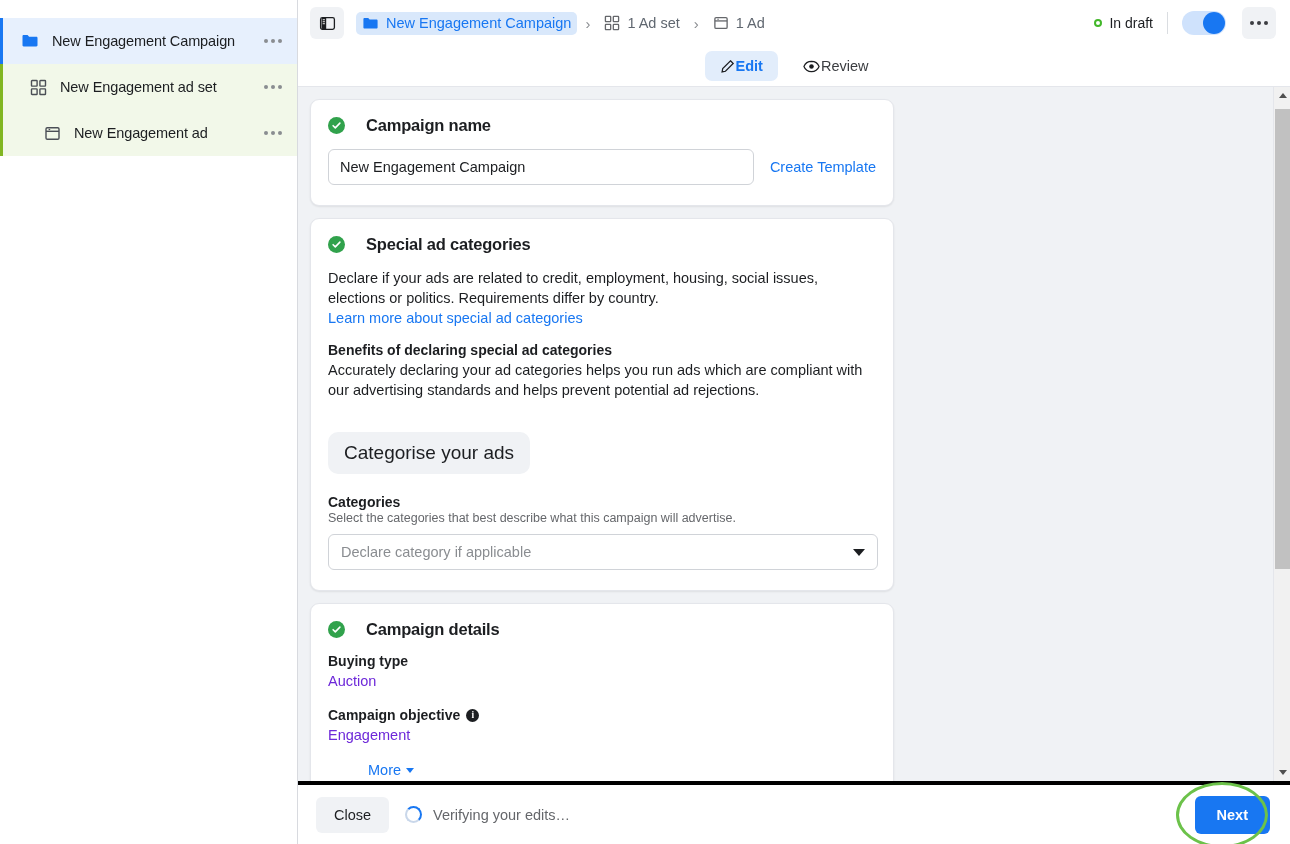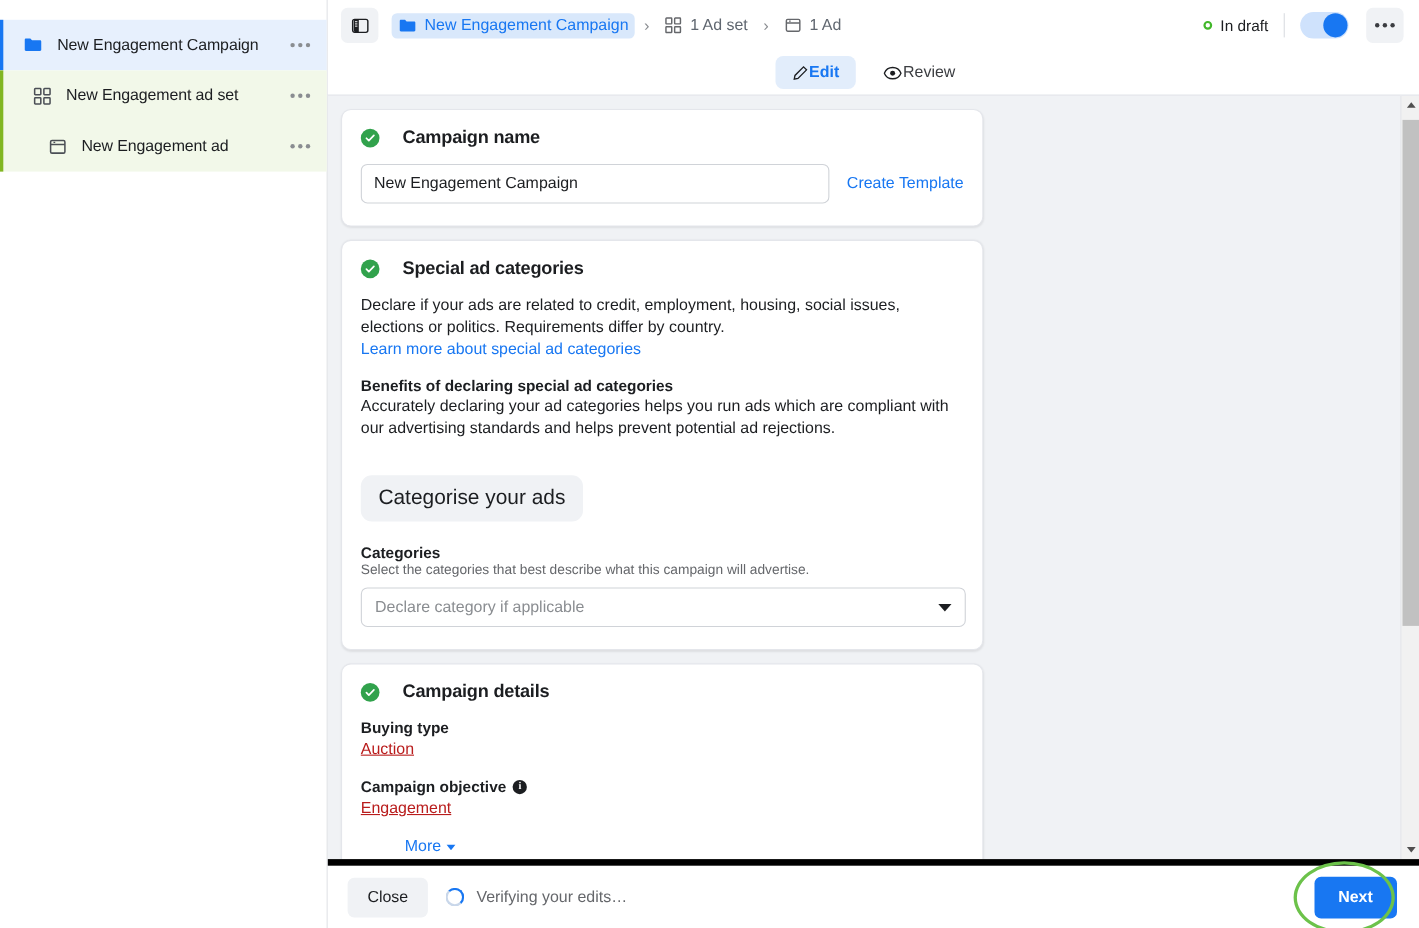--- a/index.html
+++ b/index.html
@@ -214,21 +214,21 @@
   .select-placeholder { font-size: 14.5px; color: #8a8d91; }
   .caret {
     width: 0; height: 0;
     border-left: 6px solid transparent; border-right: 6px solid transparent;
     border-top: 7px solid #1c1e21;
   }
   .detail-label {
     font-size: 14px; font-weight: bold; color: #1c1e21;
     display: flex; align-items: center; gap: 6px; margin-bottom: 4px;
   }
-  .detail-value { font-size: 14.5px; color: #b91c1c; margin-bottom: 18px; text-decoration: underline; }
+  .detail-value { font-size: 14.5px; color: #6d28d9; margin-bottom: 18px; }
   .info-i {
     width: 13px; height: 13px; border-radius: 50%; background: #1c1e21;
     color: #ffffff; font-size: 9.5px; font-weight: bold;
     display: inline-flex; align-items: center; justify-content: center;
     font-family: "Liberation Serif", serif;
   }
   .more-link {
     display: inline-flex; align-items: center; gap: 5px;
     color: #1877f2; font-size: 14.5px; cursor: pointer; margin-left: 40px;
   }
@@ -264,21 +264,21 @@
     position: absolute; left: 1px; width: 15px;
     top: 22px; height: 460px;
     background: #c1c1c1; border-radius: 0;
     cursor: pointer;
   }
 
   
   .footer {
     height: 63px; flex: 0 0 63px;
     background: #ffffff;
-    border-top: 6px solid #000000;
+    border-top: 4px solid #000000;
     display: flex; align-items: center;
     padding: 0 20px 0 18px;
     position: relative;
   }
   .close-btn {
     background: #f0f2f5; border: none; border-radius: 6px;
     padding: 10px 18px; font-size: 14.5px; color: #1c1e21;
     font-family: "Liberation Sans", sans-serif; cursor: pointer;
   }
   .verify {

